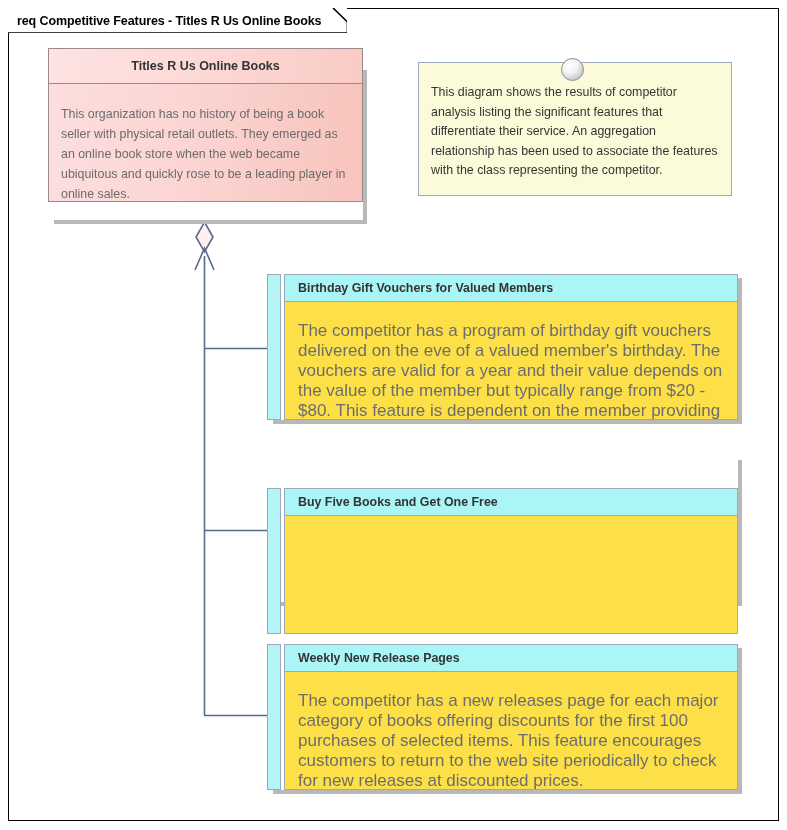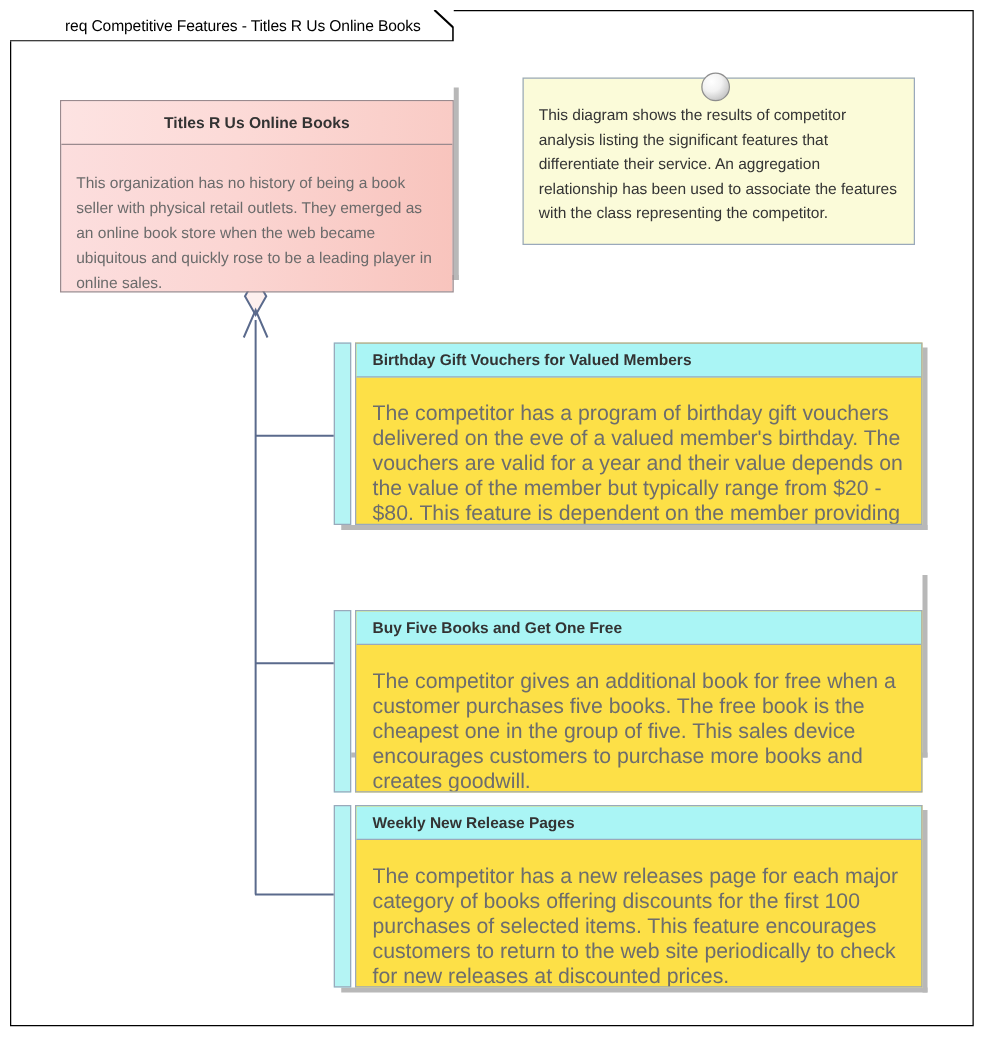--- a/index.html
+++ b/index.html
@@ -42,38 +42,37 @@
   #frame-tab-shape {
     position: absolute;
     left: 0;
     top: 0;
     width: 100%;
     height: 100%;
     z-index: -1;
   }
   #frame-tab-label {
     font-size: 12.5px;
-    font-weight: normal;
+    font-weight: bold;
     color: #000000;
     white-space: nowrap;
     letter-spacing: -0.1px;
-    margin-left: 35px;
   }
 
   
   .shadow {
     position: absolute;
     background: #b8b8b8;
   }
 
   
   #class-box {
     position: absolute;
     left: 48px;
-    top: 80px;
+    top: 48px;
     width: 315px;
     height: 154px;
     border: 1px solid #9a8a8e;
     background: linear-gradient(to right, #fcdede 0%, #fbd5d2 45%, #f8c4bd 100%);
     overflow: hidden;
   }
   #class-box-header {
     height: 35px;
     border-bottom: 1px solid #9a8a8e;
     display: flex;
@@ -239,23 +238,20 @@
   </div>
 
   <div class="shadow" style="left:273px; top:602px; width:469px; height:4px;"></div>
   <div class="shadow" style="left:738px; top:460px; width:4px; height:146px;"></div>
   <div class="requirement" style="left:267px; top:456px; width:471px; height:146px;margin-top:32px;">
     <div class="req-strip"></div>
     <div class="req-main">
       <div class="req-header">
         <span class="req-title">Buy Five Books and Get One Free</span>
       </div>
-      <div class="req-body">
-        <div class="req-desc">The competitor gives an additional book for free when a customer purchases five books. The free book is the cheapest one in the group of five. This sales device encourages customers to purchase more books and creates goodwill.</div>
-      </div>
     </div>
   </div>
 
   <div class="shadow" style="left:273px; top:790px; width:469px; height:4px;"></div>
   <div class="shadow" style="left:738px; top:648px; width:4px; height:146px;"></div>
   <div class="requirement" style="left:267px; top:644px; width:471px; height:146px;">
     <div class="req-strip"></div>
     <div class="req-main">
       <div class="req-header">
         <span class="req-title">Weekly New Release Pages</span>

